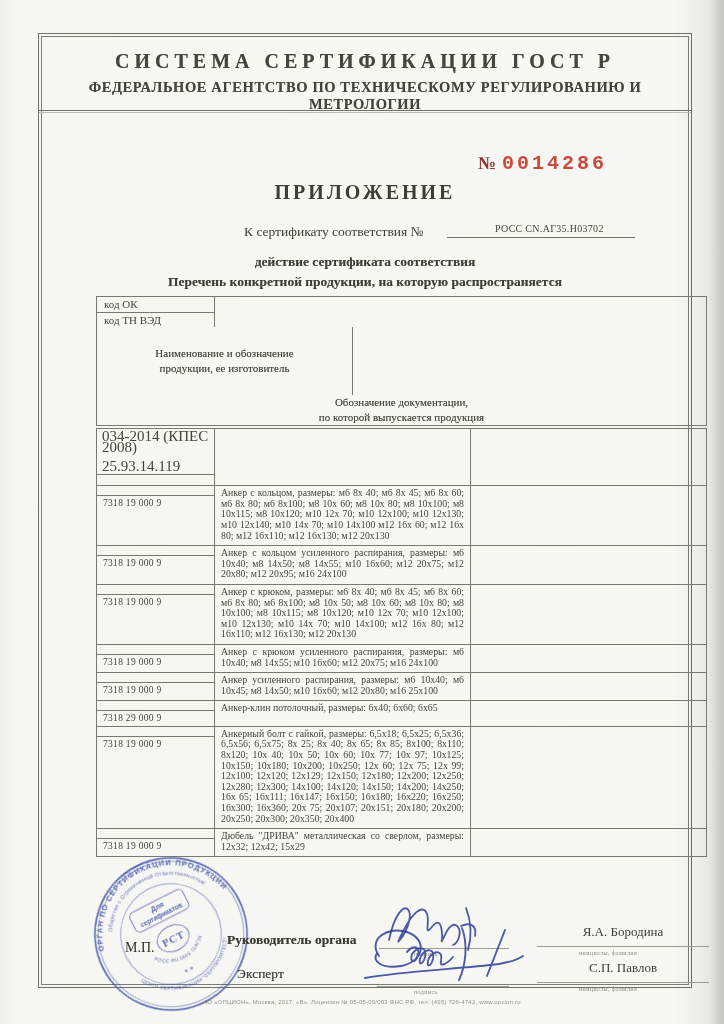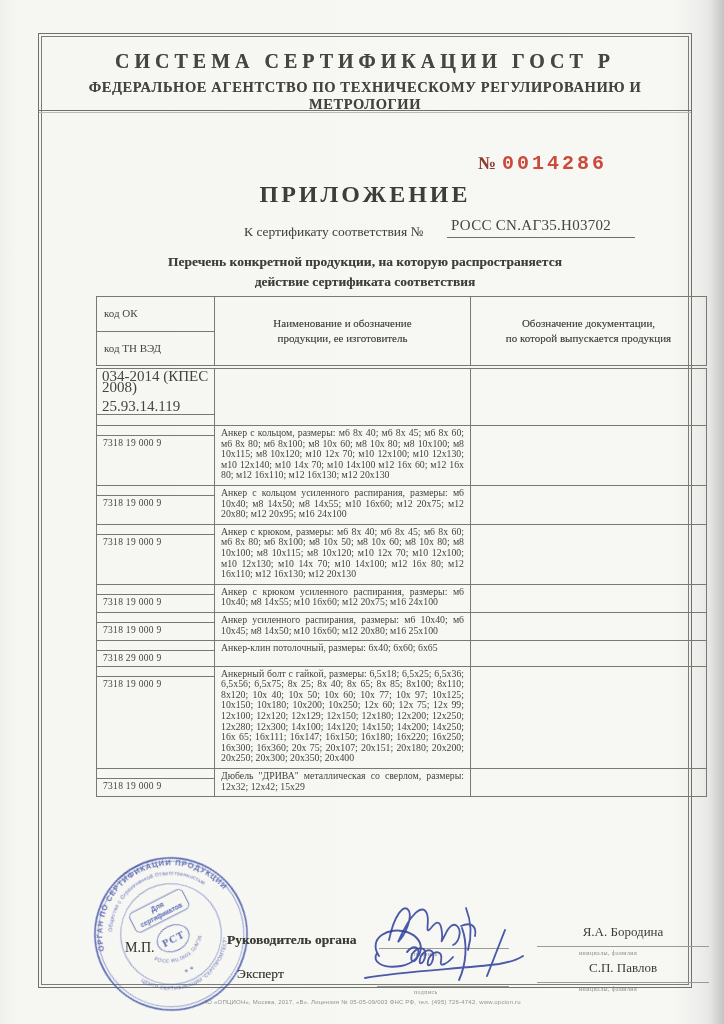--- a/index.html
+++ b/index.html
@@ -42,47 +42,47 @@
   .blank-no{
     position:absolute;top:118px;right:84px;white-space:nowrap;
   }
   .blank-no .sign{font-size:18px;font-weight:bold;color:#8c3a32;margin-right:6px;}
   .blank-no .digits{
     font-family:"Liberation Mono","DejaVu Sans Mono",monospace;
     font-size:20px;font-weight:bold;letter-spacing:3px;color:#cc4a3c;
   }
   .doc-title{
     position:absolute;left:0;top:147px;width:100%;
-    text-align:center;font-size:24px;font-weight:bold;letter-spacing:3px;color:#3e3e38;
+    text-align:center;font-size:20px;font-weight:bold;letter-spacing:3px;color:#3e3e38;
   }
   .cert-line{
     position:absolute;left:0;top:178px;width:100%;height:30px;
   }
   .cert-line .lbl{
     position:absolute;left:205px;bottom:2px;font-size:13.5px;color:#3e3e38;
   }
   .cert-line .val-wrap{
     position:absolute;left:408px;bottom:4px;width:188px;border-bottom:1px solid #6f7169;
   }
   .cert-line .val{
-    display:block;font-size:15px;letter-spacing:.3px;color:#46463f;padding:0 0 3px 4px;
+    display:block;font-size:10px;letter-spacing:.3px;color:#46463f;padding:0 0 3px 4px;margin-left:44px;
   }
   .list-title{
     position:absolute;left:0;top:218px;width:100%;
     text-align:center;font-size:13.5px;font-weight:bold;color:#3e3e38;line-height:20px;
     text-shadow:0 0 .4px rgba(70,70,63,.45);
   }
   
   .cert-table{
     position:absolute;left:57px;top:262px;width:611px;
     font-size:9.8px;line-height:10.6px;color:#45443e;
   }
   .cert-table,.cert-table *{box-sizing:border-box;}
   .t-header{
-    display:flex;border:1px solid #777a70;
+    display:flex;border:1px solid #777a70;flex-direction:column;
   }
   .t-header .c1{width:118px;border-right:1px solid #777a70;display:flex;flex-direction:column;}
   .t-header .c1 .sub{flex:1;display:flex;align-items:center;padding:2px 7px;font-size:11px;}
   .t-header .c1 .sub:first-child{border-bottom:1px solid #777a70;}
   .t-header .c2{width:256px;border-right:1px solid #777a70;display:flex;flex-direction:column;justify-content:center;text-align:center;font-size:11px;line-height:15px;height:68px;text-shadow:0 0 .4px rgba(60,60,55,.5);}
   .t-header .c3{flex:1;display:flex;flex-direction:column;justify-content:center;text-align:center;font-size:11px;line-height:15px;text-shadow:0 0 .4px rgba(60,60,55,.5);}
   .t-body{margin-top:2px;border:1px solid #777a70;border-bottom:none;}
   .t-row{display:flex;border-bottom:1px solid #777a70;}
   .t-row .c1{width:118px;border-right:1px solid #777a70;display:flex;flex-direction:column;}
   .t-row .c2{width:256px;border-right:1px solid #777a70;padding:2px 6px 4px 6px;text-align:justify;}
@@ -138,22 +138,22 @@
     <div class="doc-title">ПРИЛОЖЕНИЕ</div>
 
     <div class="cert-line">
       <span class="lbl">К сертификату соответствия №</span>
       <span class="val-wrap">
         <span class="val">РОСС CN.АГ35.H03702</span>
       </span>
     </div>
 
     <div class="list-title">
+      <div>действие сертификата соответствия</div>
       <div>Перечень конкретной продукции,  на которую распространяется</div>
-      <div>действие сертификата соответствия</div>
     </div>
 
     <div class="cert-table">
       <div class="t-header">
         <div class="c1">
           <div class="sub">код ОК</div>
           <div class="sub">код ТН ВЭД</div>
         </div>
         <div class="c2">
           <div>Наименование и обозначение</div>

